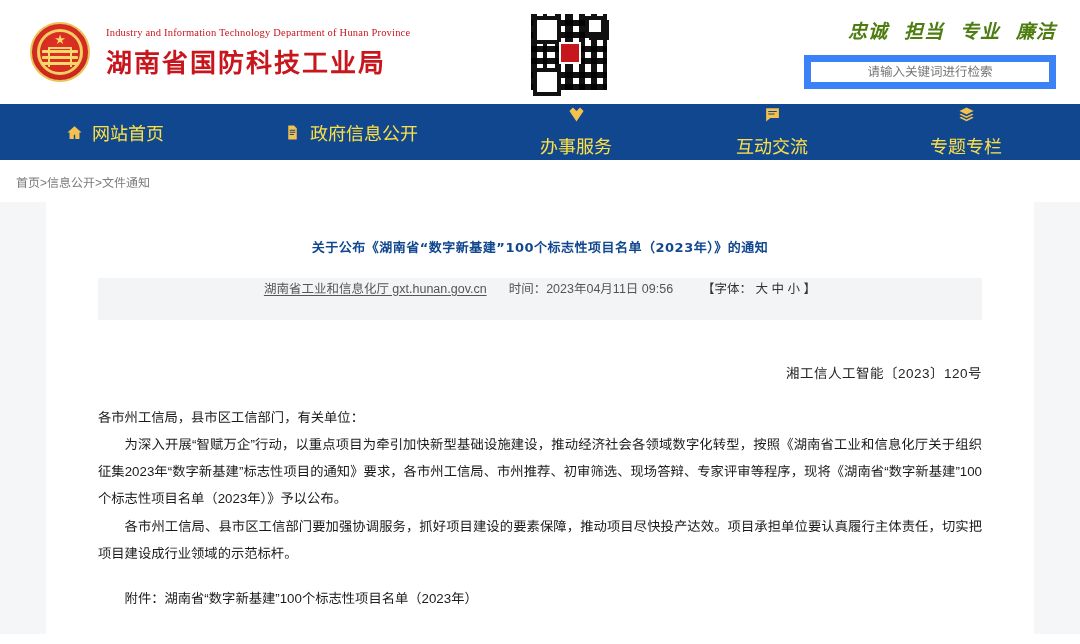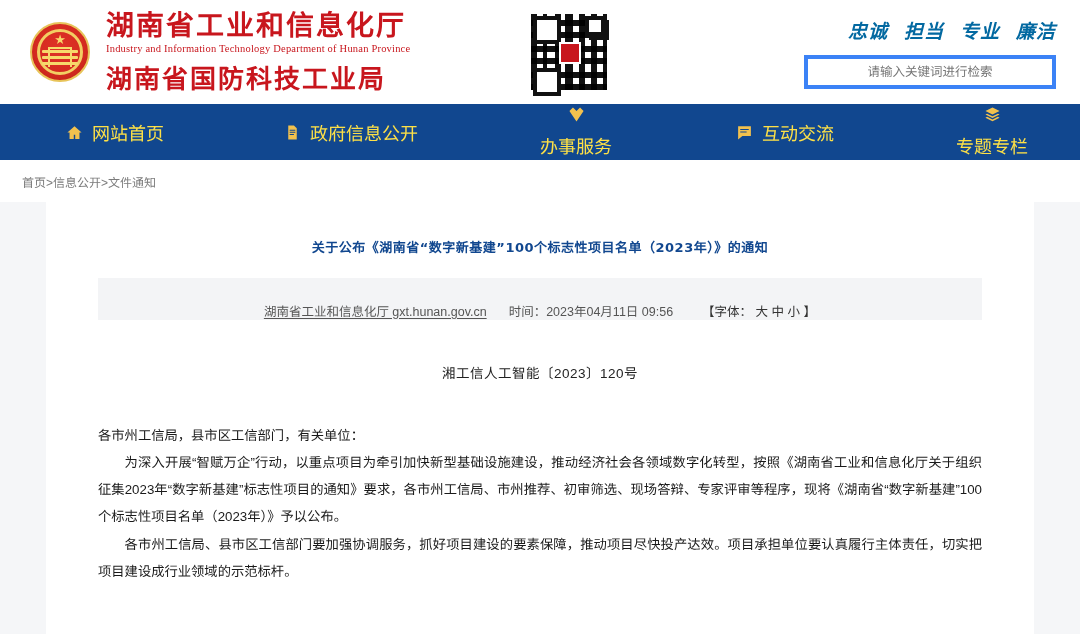--- a/index.html
+++ b/index.html
@@ -121,26 +121,26 @@
     justify-content: center;
     gap: 12px;
   }
   .slogan {
     display: flex;
     gap: 16px;
     font-family: "DejaVu Sans", sans-serif;
     font-size: 19px;
     font-weight: bold;
     font-style: italic;
-    color: #0369a1;
+    color: #4d7c0f;
     letter-spacing: 1px;
   }
   .search-box {
     width: 252px; height: 34px;
-    border: 4px solid #3b82f6;
+    border: 7px solid #3b82f6;
     background: #fff;
     display: flex; align-items: center; justify-content: center;
   }
   .search-box input {
     width: 100%; height: 100%;
     border: 0; outline: 0;
     text-align: center;
     font-size: 12.5px;
     color: #8b99a8;
     background: transparent;
@@ -161,30 +161,30 @@
     gap: 9px;
     font-size: 18px;
     font-family: Liberation Serif, serif;
     color: #fde047;
     padding: 0 6px;
     cursor: pointer;
   }
   .nav-i1 { margin-left: 60px; }
   .nav-i2 { margin-left: 108px; }
   .nav-i3 { margin-left: 110px; flex-direction: column; }
-  .nav-i4 { margin-left: 112px; }
+  .nav-i4 { margin-left: 112px; flex-direction: column; }
   .nav-i5 { margin-left: 110px; flex-direction: column; }
   .nav-ico { width: 17px; height: 17px; display: inline-block; fill: #f2c14e; }
 
   
   .crumb-wrap {
     height: 42px;
     display: flex; align-items: center;
     background: #fff;
-    padding-left: 22px;
+    padding-left: 16px;
   }
   .crumb { font-size: 12px; color: #7b7b7b; }
 
   
   .content-bg {
     background: #f5f6f8;
     height: 432px;
     padding: 0 46px;
   }
   .doc-card {
@@ -200,39 +200,39 @@
     font-size: 13px;
     font-weight: bold;
     line-height: 1.5;
     letter-spacing: .5px;
     padding: 6px 0 20px;
   }
   .meta-bar {
     background: #f3f4f6;
     height: 42px;
     display: flex;
-    align-items: flex-end;
+    align-items: flex-start;
     justify-content: center;
     gap: 22px;
     font-size: 12.5px;
     color: #555;
   }
   .meta-bar .src { text-decoration: underline; text-underline-offset: 2px; }
   .meta-sizes { color: #333; margin-left: 7px; }
   .meta-sizes span { cursor: pointer; }
 
   .doc-no {
-    text-align: center;
+    text-align: right;
     font-size: 13.5px;
     color: #222;
     margin-top: 42px;
     letter-spacing: .5px;
   }
   .doc-body {
-    margin-top: 40px;
+    margin-top: 22px;
     font-size: 13.3px;
     color: #1a1a1a;
     line-height: 2.05;
     text-align: justify;
   }
   .doc-body p { margin: 0; }
   .indent { text-indent: 2em; }
   .gap-top { margin-top: 18px !important; }
 </style>
 </head>
@@ -245,21 +245,20 @@
       <div class="circle"></div>
       <div class="gear"></div>
       <div class="star">★</div>
       <div class="gate"></div>
       <div class="bar b1"></div>
       <div class="bar b2"></div>
       <div class="bar b3"></div>
     </div>
 
     <div class="titles">
-      <div class="title-cn1">湖南省工业和信息化厅</div>
       <div class="title-en">Industry and Information Technology Department of Hunan Province</div>
       <div class="title-cn2">湖南省国防科技工业局</div>
     </div>
 
     <div class="qr">
       <div class="eye3"></div>
       <div class="center"></div>
     </div>
 
     <div class="header-right">
@@ -334,18 +333,19 @@
           <span>】</span>
         </span>
       </div>
 
       <div class="doc-no">湘工信人工智能〔2023〕120号</div>
 
       <div class="doc-body">
         <p>各市州工信局，县市区工信部门，有关单位：</p>
         <p class="indent">为深入开展“智赋万企”行动，以重点项目为牵引加快新型基础设施建设，推动经济社会各领域数字化转型，按照《湖南省工业和信息化厅关于组织征集2023年“数字新基建”标志性项目的通知》要求，各市州工信局、市州推荐、初审筛选、现场答辩、专家评审等程序，现将《湖南省“数字新基建”100个标志性项目名单（2023年）》予以公布。</p>
         <p class="indent">各市州工信局、县市区工信部门要加强协调服务，抓好项目建设的要素保障，推动项目尽快投产达效。项目承担单位要认真履行主体责任，切实把项目建设成行业领域的示范标杆。</p>
+        <p class="indent gap-top">附件：湖南省“数字新基建”100个标志性项目名单（2023年）</p>
       </div>
 
     </div>
   </div>
 
 </div>
 
 </body></html>

